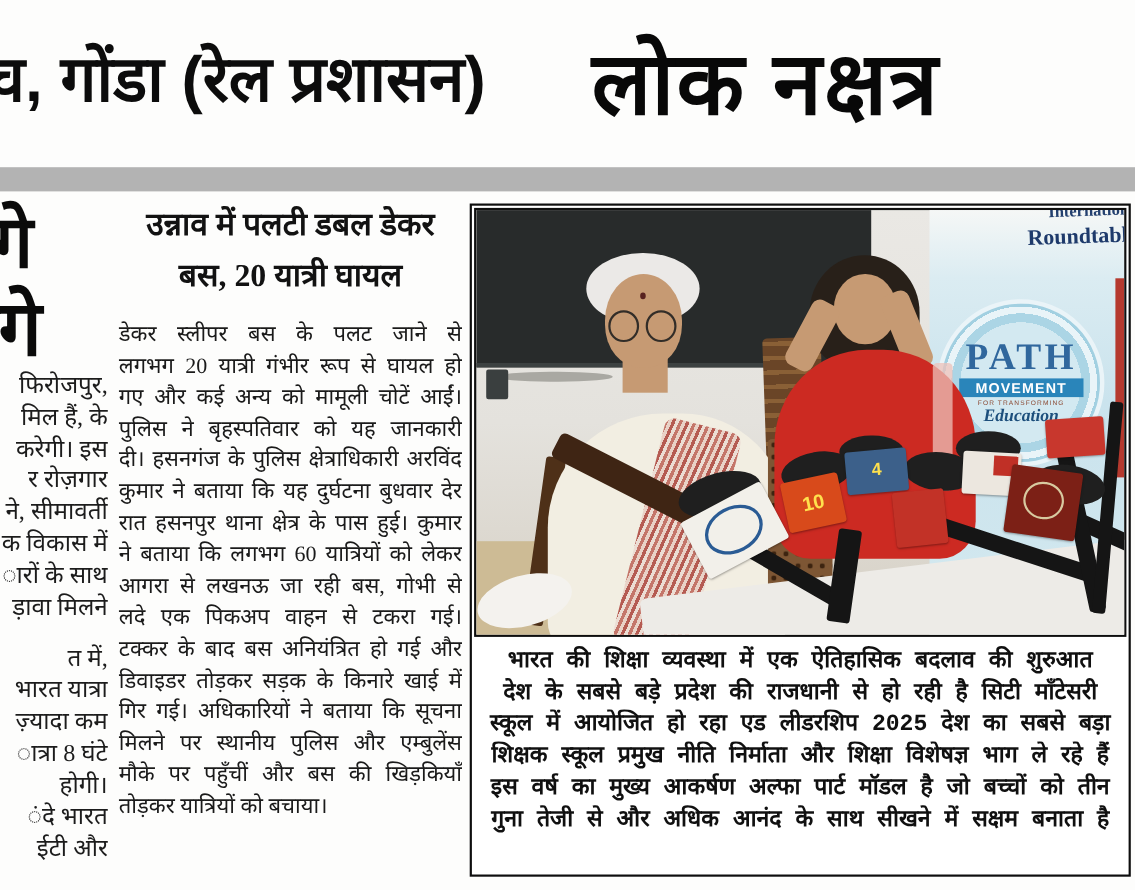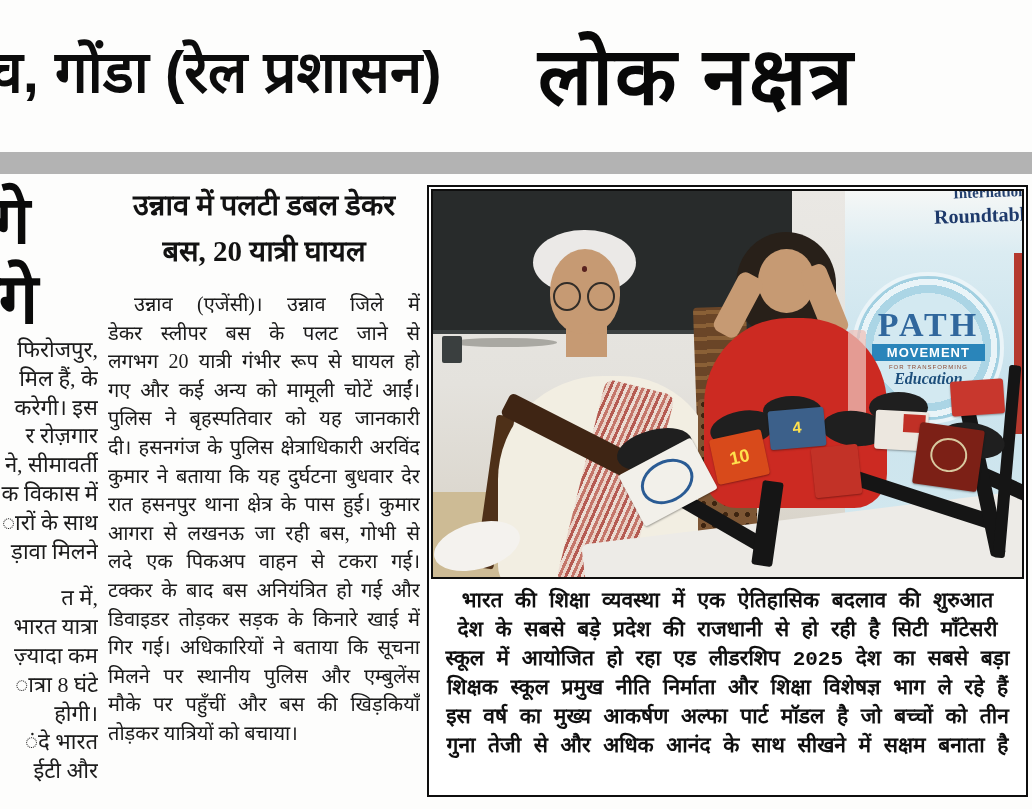--- a/index.html
+++ b/index.html
@@ -166,28 +166,28 @@
     <div class="ln">ंदे भारत</div>
     <div class="ln">ईटी और</div>
   </div>
 
   <section class="mid-col">
     <div class="mid-headline">
       <div>उन्नाव में पलटी डबल डेकर</div>
       <div>बस, 20 यात्री घायल</div>
     </div>
     <div class="mid-body">
-      <div class="ln first">उन्नाव (एजेंसी)। उन्नाव जिले में</div>
       <div class="ln">डेकर स्लीपर बस के पलट जाने से</div>
       <div class="ln">लगभग 20 यात्री गंभीर रूप से घायल हो</div>
       <div class="ln">गए और कई अन्य को मामूली चोटें आईं।</div>
       <div class="ln">पुलिस ने बृहस्पतिवार को यह जानकारी</div>
       <div class="ln">दी। हसनगंज के पुलिस क्षेत्राधिकारी अरविंद</div>
       <div class="ln">कुमार ने बताया कि यह दुर्घटना बुधवार देर</div>
       <div class="ln">रात हसनपुर थाना क्षेत्र के पास हुई। कुमार</div>
+      <div class="ln">ने बताया कि लगभग 60 यात्रियों को लेकर</div>
       <div class="ln">आगरा से लखनऊ जा रही बस, गोभी से</div>
       <div class="ln">लदे एक पिकअप वाहन से टकरा गई।</div>
       <div class="ln">टक्कर के बाद बस अनियंत्रित हो गई और</div>
       <div class="ln">डिवाइडर तोड़कर सड़क के किनारे खाई में</div>
       <div class="ln">गिर गई। अधिकारियों ने बताया कि सूचना</div>
       <div class="ln">मिलने पर स्थानीय पुलिस और एम्बुलेंस</div>
       <div class="ln">मौके पर पहुँचीं और बस की खिड़कियाँ</div>
       <div class="ln lastln">तोड़कर यात्रियों को बचाया।</div>
     </div>
   </section>

